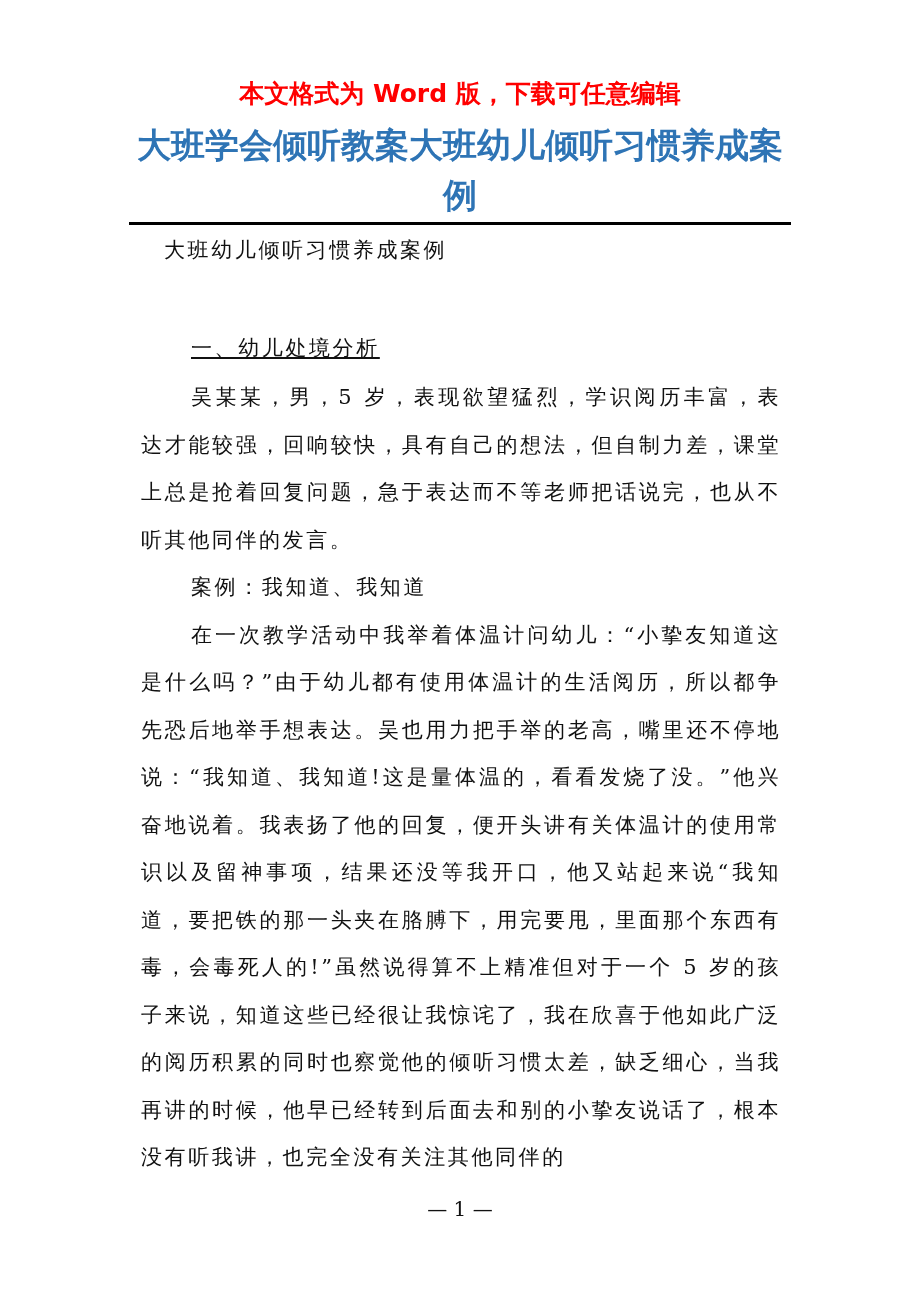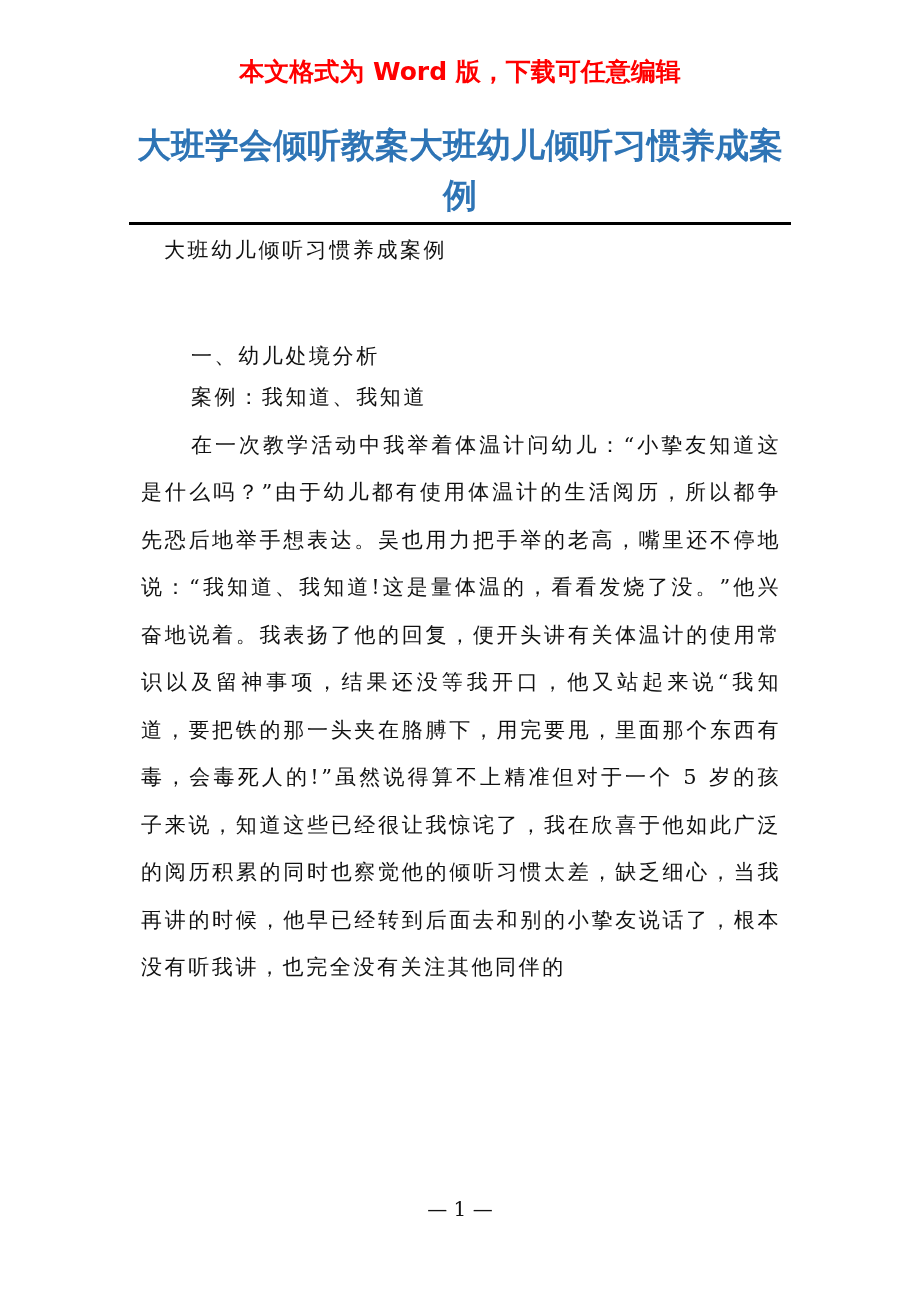--- a/index.html
+++ b/index.html
@@ -10,21 +10,21 @@
   body {
     width: 920px;
     height: 1302px;
     position: relative;
     overflow: hidden;
     font-family: "DejaVu Serif", "Liberation Serif", serif;
     color: #111111;
   }
   .banner {
     position: absolute;
-    top: 52px;
+    top: 74px;
     left: 0;
     width: 920px;
     text-align: center;
     color: #ff0000;
     font-family: "DejaVu Sans", "Liberation Sans", sans-serif;
     font-weight: bold;
     font-size: 25px;
     line-height: 40px;
   }
   .doc-title {
@@ -88,24 +88,25 @@
 <div>
 
   <div class="banner">本文格式为 Word 版，下载可任意编辑</div>
 
   <div class="doc-title">大班学会倾听教案大班幼儿倾听习惯养成案例</div>
 
   <div class="rule"></div>
 
   <div class="subtitle">大班幼儿倾听习惯养成案例</div>
 
-  <div class="body-text" style="top:333px;">
+  <div class="body-text" style="top:325px;text-decoration:underline;">
     <p class="para indent">一、幼儿处境分析</p>
   </div>
 
   <div class="body-text" style="top:374px;">
+    <p class="para indent">吴某某，男，5 岁，表现欲望猛烈，学识阅历丰富，表达才能较强，回响较快，具有自己的想法，但自制力差，课堂上总是抢着回复问题，急于表达而不等老师把话说完，也从不听其他同伴的发言。</p>
     <p class="para indent">案例：我知道、我知道</p>
     <p class="para indent">在一次教学活动中我举着体温计问幼儿：“小挚友知道这是什么吗？”由于幼儿都有使用体温计的生活阅历，所以都争先恐后地举手想表达。吴也用力把手举的老高，嘴里还不停地说：“我知道、我知道!这是量体温的，看看发烧了没。”他兴奋地说着。我表扬了他的回复，便开头讲有关体温计的使用常识以及留神事项，结果还没等我开口，他又站起来说“我知道，要把铁的那一头夹在胳膊下，用完要甩，里面那个东西有毒，会毒死人的!”虽然说得算不上精准但对于一个 5 岁的孩子来说，知道这些已经很让我惊诧了，我在欣喜于他如此广泛的阅历积累的同时也察觉他的倾听习惯太差，缺乏细心，当我再讲的时候，他早已经转到后面去和别的小挚友说话了，根本没有听我讲，也完全没有关注其他同伴的</p>
   </div>
 
   <div class="page-number">— 1 —</div>
 
 </div>
 
 </body></html>

